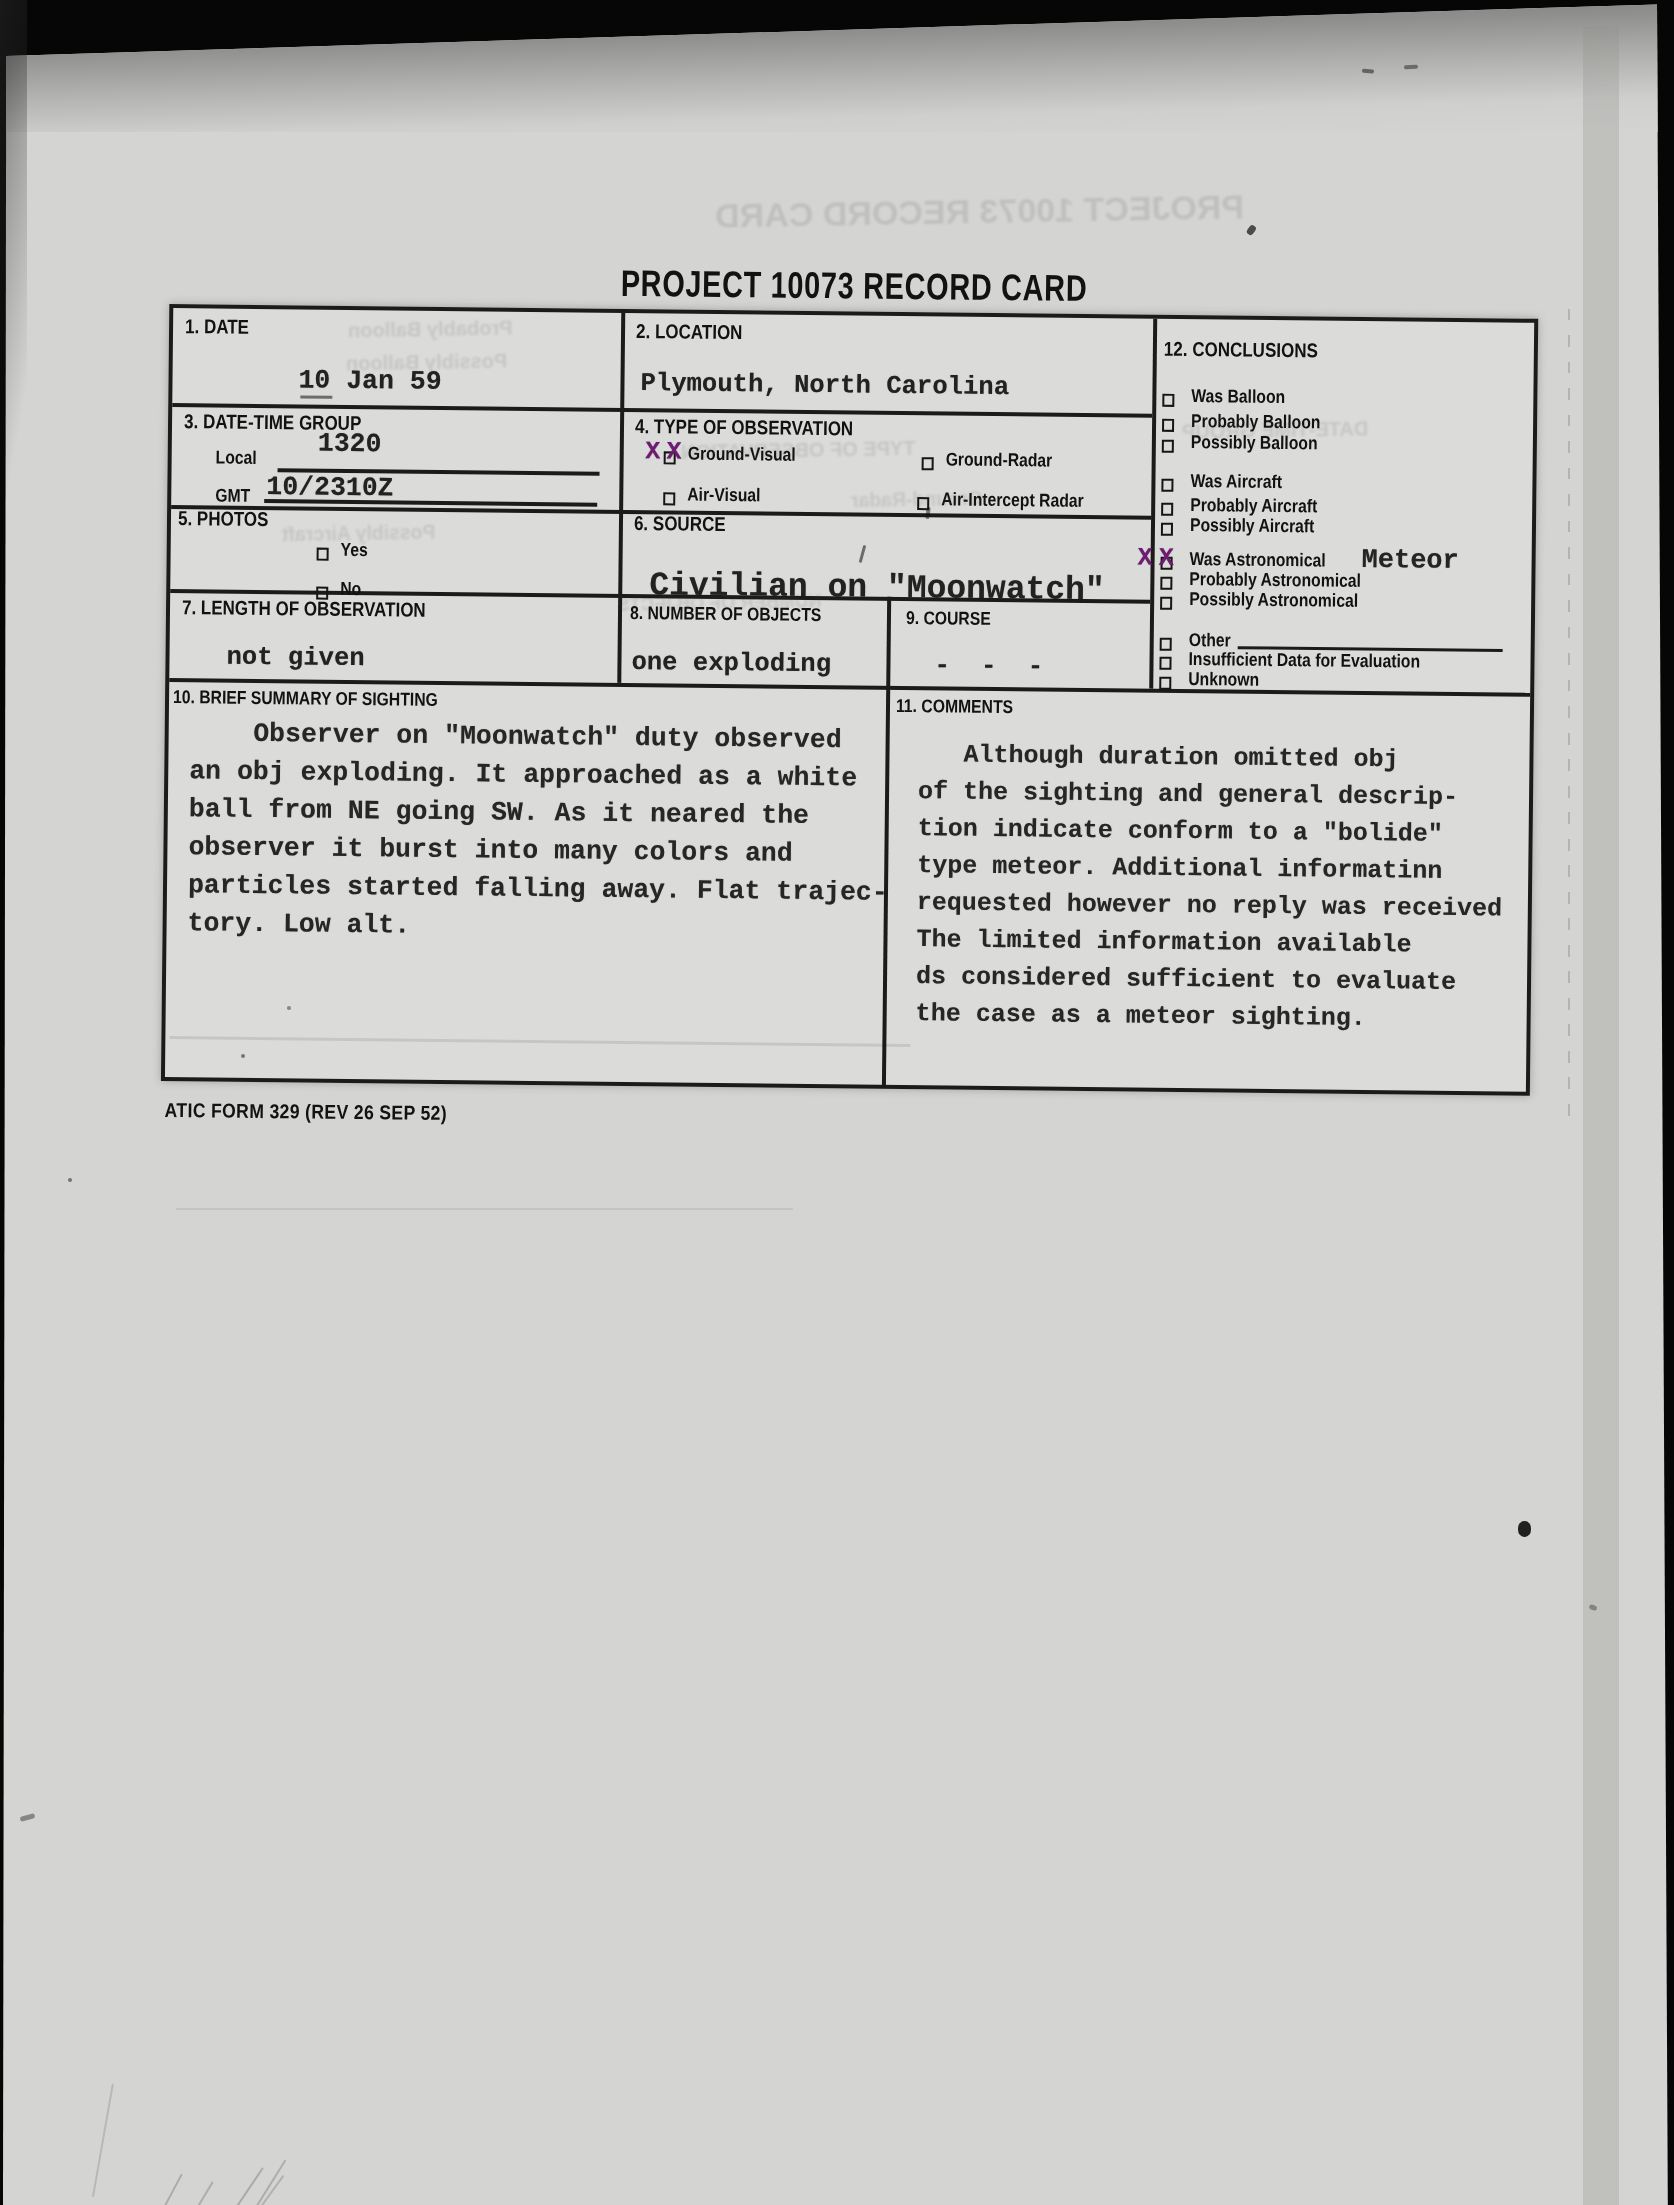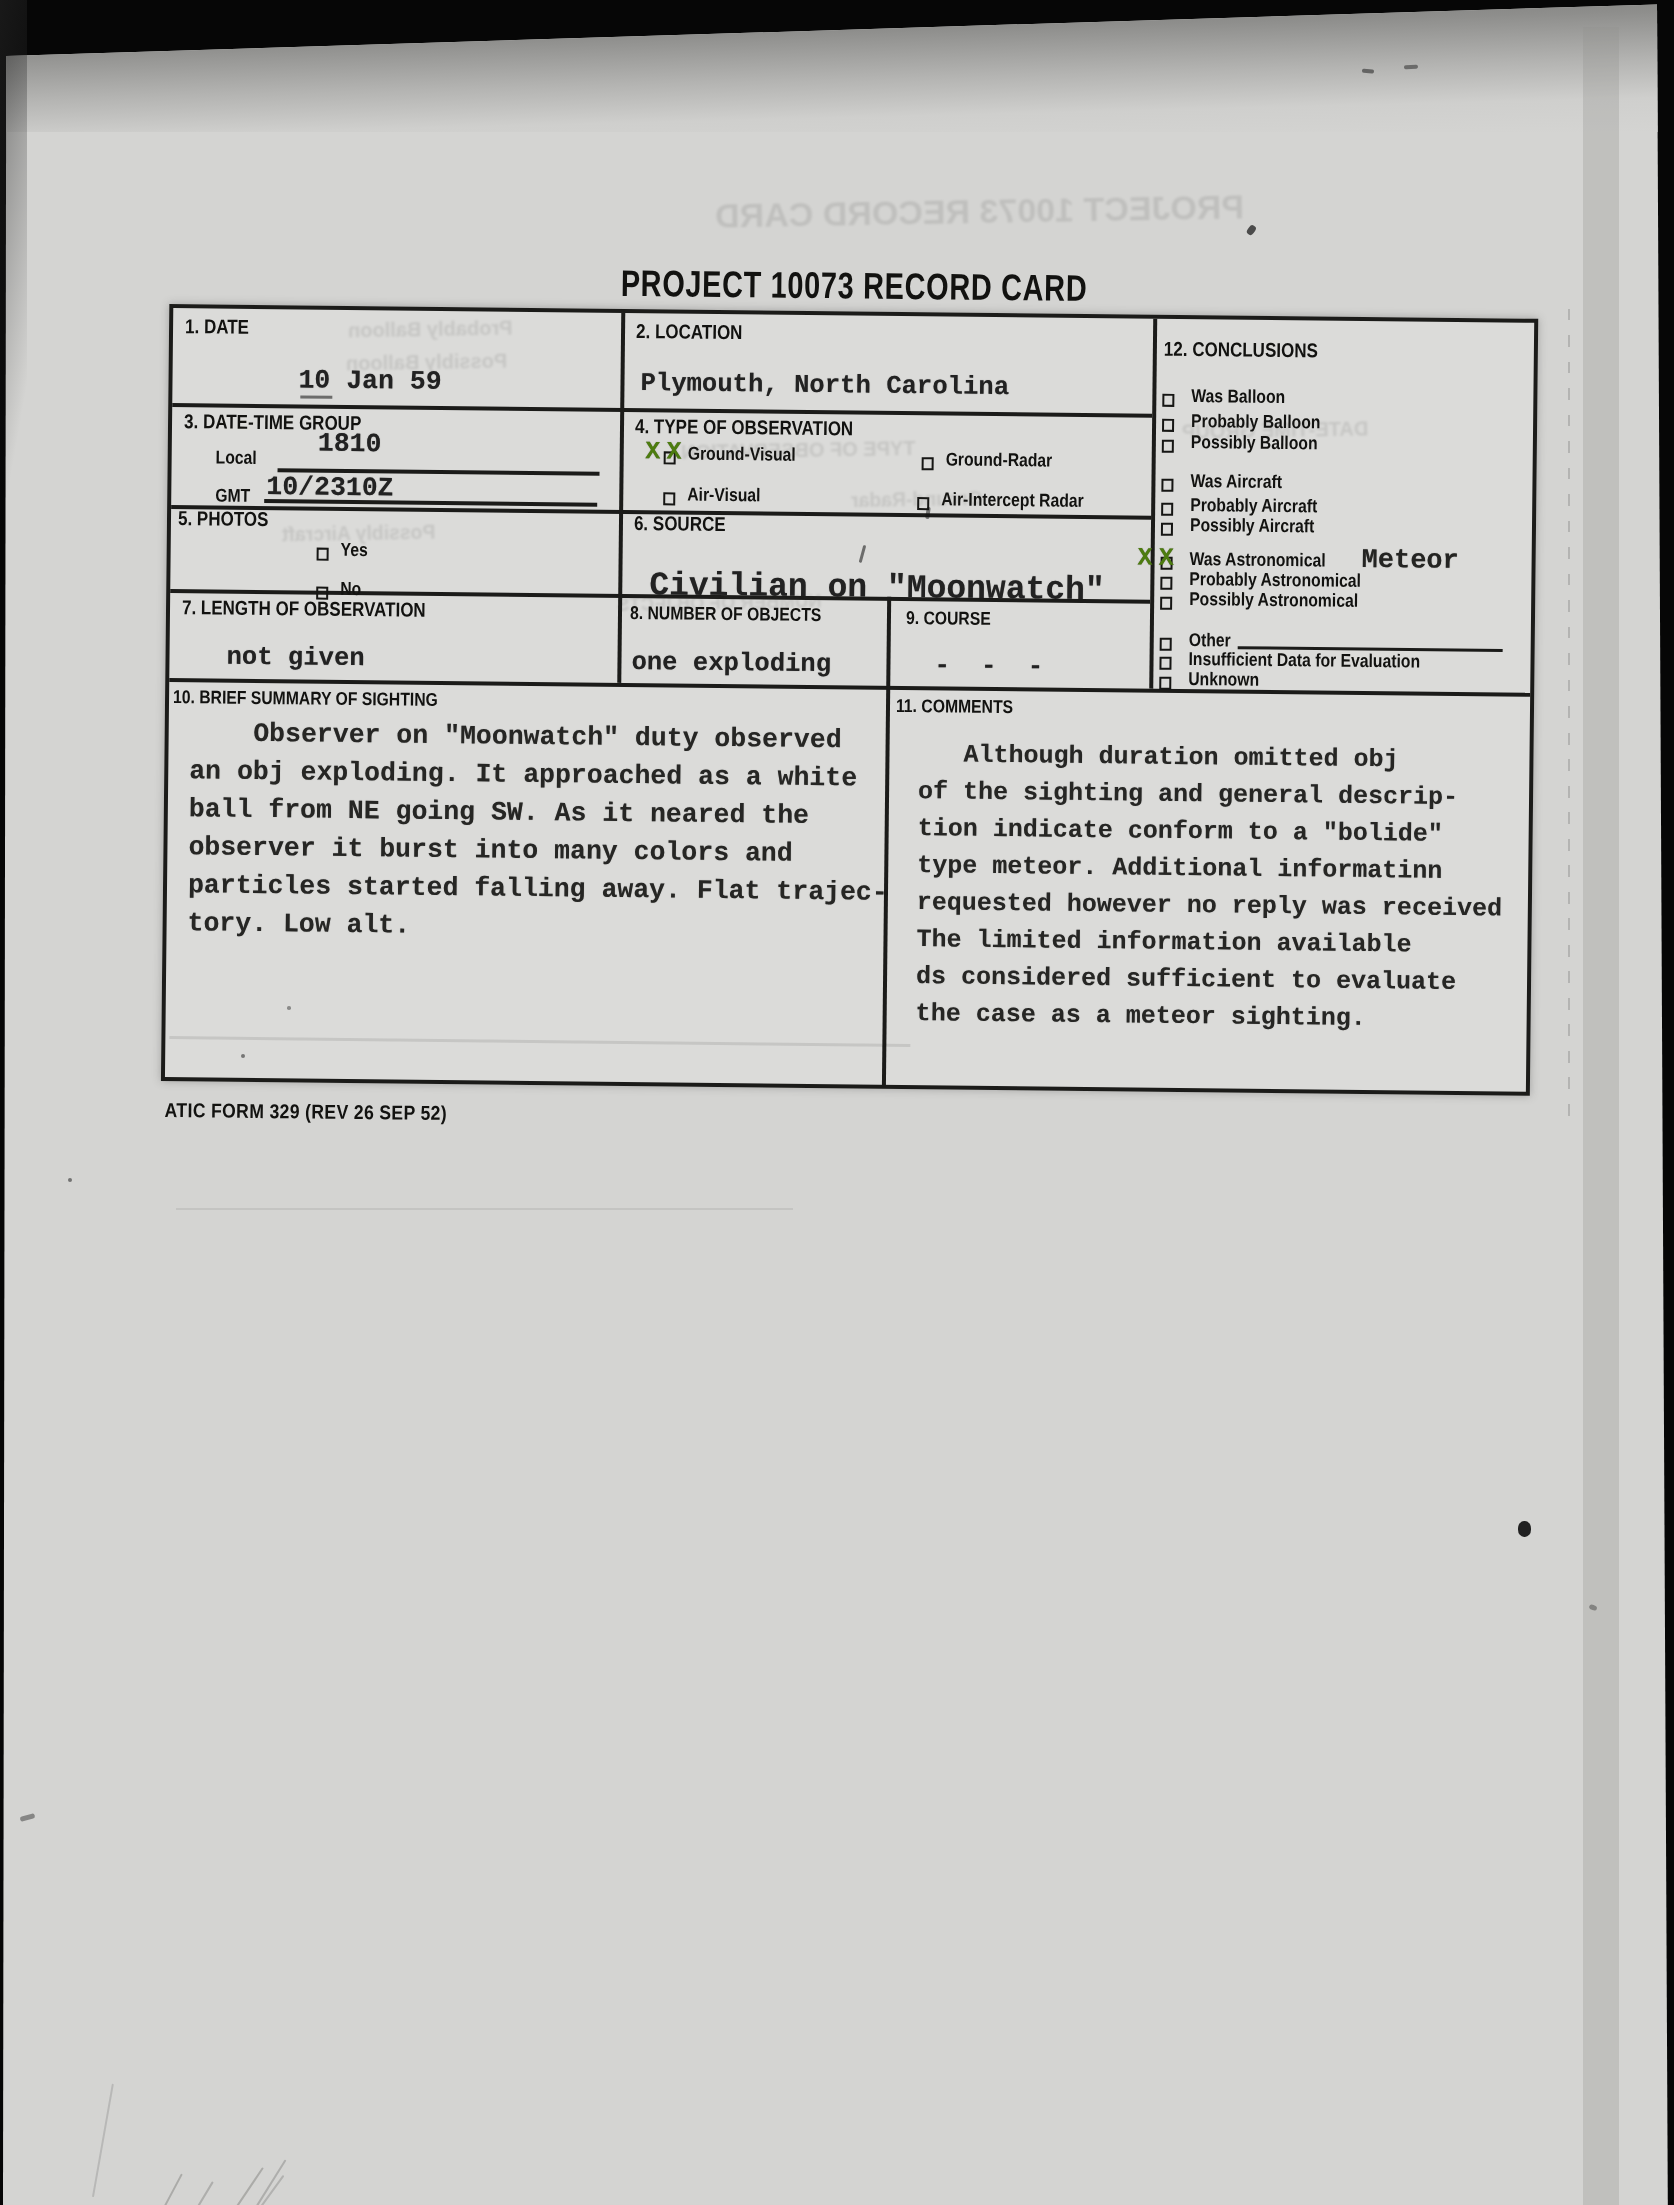--- a/index.html
+++ b/index.html
@@ -24,21 +24,21 @@
   .flabel{display:inline-block;font-weight:700;font-size:20px;color:#121210;
           transform:scaleX(.85);transform-origin:left;white-space:nowrap;}
   .flabel.small{font-size:18.5px;}
   .typed{position:absolute;font-family:"Liberation Mono","DejaVu Sans Mono",monospace;
          font-weight:700;color:#222;white-space:pre;text-shadow:0 0 0.9px rgba(30,30,30,.45);}
   .boxlab{position:absolute;}
   .cb{display:inline-block;width:12.3px;height:13.2px;border:2.6px solid #161614;box-sizing:border-box;
       vertical-align:middle;margin-right:11.5px;}
   .opt{position:absolute;white-space:nowrap;}
   .xmark{position:absolute;left:-18.5px;top:-5.3px;font-family:"Liberation Mono",monospace;
-         font-weight:700;font-size:25px;color:#4d7c0f;letter-spacing:6.2px;text-shadow:0 0 0.9px rgba(30,30,30,.5);}
+         font-weight:700;font-size:25px;color:#701a75;letter-spacing:6.2px;text-shadow:0 0 0.9px rgba(30,30,30,.5);}
   .uline{position:absolute;height:3.5px;background:#1b1b19;}
   .c-item{position:absolute;left:990px;white-space:nowrap;}
   .c-item .cb{width:11.5px;height:13.2px;border-width:2.2px;margin-right:17px;}
   .c-item .flabel{font-size:18.5px;}
   .c-note{position:absolute;left:201px;top:-5.3px;font-family:"Liberation Mono",monospace;
           font-weight:700;font-size:27px;color:#242422;text-shadow:0 0 0.9px rgba(30,30,30,.45);}
   .c-under{display:inline-block;width:265px;border-bottom:3.1px solid #1b1b19;transform:translateY(2.6px);}
   .txtblock{position:absolute;}
   .txtblock div{font-family:"Liberation Mono","DejaVu Sans Mono",monospace;font-weight:700;
                 color:#262624;white-space:pre;text-shadow:0 0 0.9px rgba(35,35,35,.4);}
@@ -77,21 +77,21 @@
 
       <div class="boxlab" style="left:12.3px;top:7px"><span class="flabel">1. DATE</span></div>
       <div class="typed" style="left:126px;top:56px;font-size:26.5px">10 Jan 59</div>
       <div class="speck" style="left:128px;top:86px;width:32px;height:3.1px;opacity:.55"></div>
 
       <div class="boxlab" style="left:463px;top:7px"><span class="flabel">2. LOCATION</span></div>
       <div class="typed" style="left:468px;top:56px;font-size:25.6px">Plymouth, North Carolina</div>
 
       <div class="boxlab" style="left:12.3px;top:102px"><span class="flabel">3. DATE-TIME GROUP</span></div>
       <div class="boxlab" style="left:44px;top:138px"><span class="flabel small">Local</span></div>
-      <div class="typed" style="left:146px;top:119px;font-size:26.5px">1810</div>
+      <div class="typed" style="left:146px;top:119px;font-size:26.5px">1320</div>
       <div class="uline" style="left:106px;top:159px;width:322px"></div>
       <div class="boxlab" style="left:44px;top:176px"><span class="flabel small">GMT</span></div>
       <div class="typed" style="left:95px;top:163px;font-size:26.5px">10/2310Z</div>
       <div class="uline" style="left:93px;top:190px;width:333px"></div>
 
       <div class="boxlab" style="left:463px;top:102px"><span class="flabel">4. TYPE OF OBSERVATION</span></div>
       <div id="type-options">
           <div class="opt" style="left: 492px; top: 129px;"><span class="xmark">XX</span><span class="cb"></span><span class="flabel small">Ground-Visual</span></div>
           <div class="opt" style="left: 750px; top: 132px;"><span class="cb"></span><span class="flabel small">Ground-Radar</span></div>
           <div class="opt" style="left: 492px; top: 170px;"><span class="cb"></span><span class="flabel small">Air-Visual</span></div>

